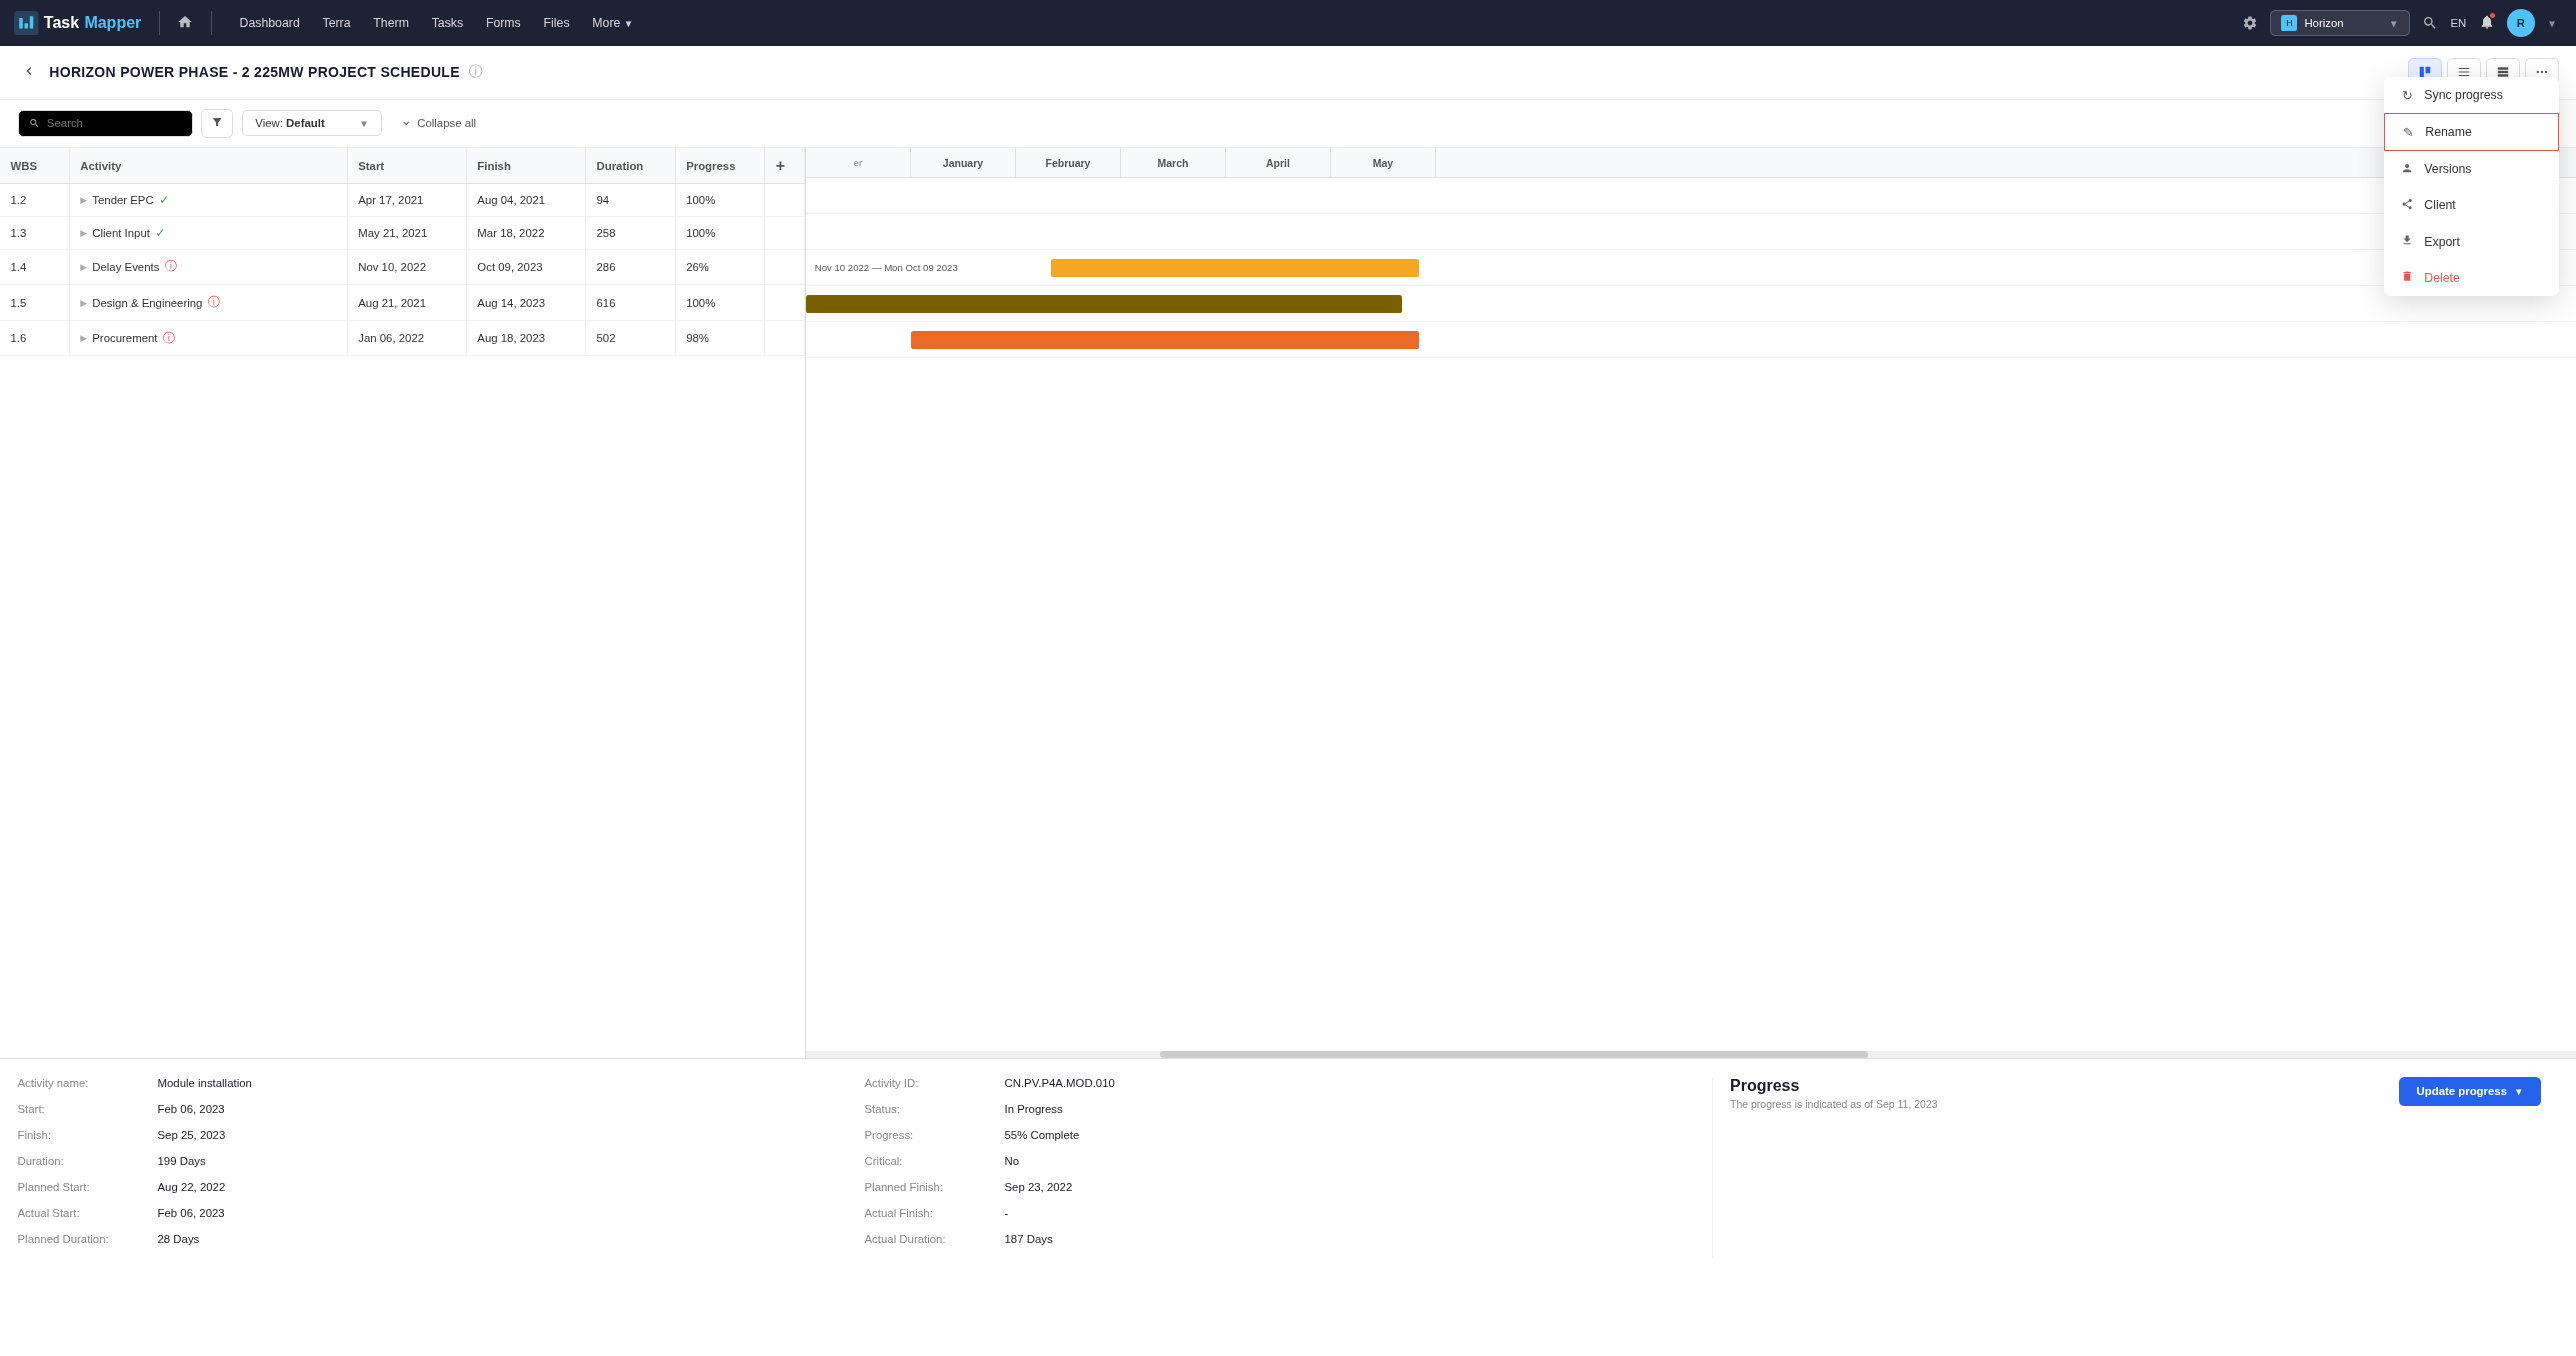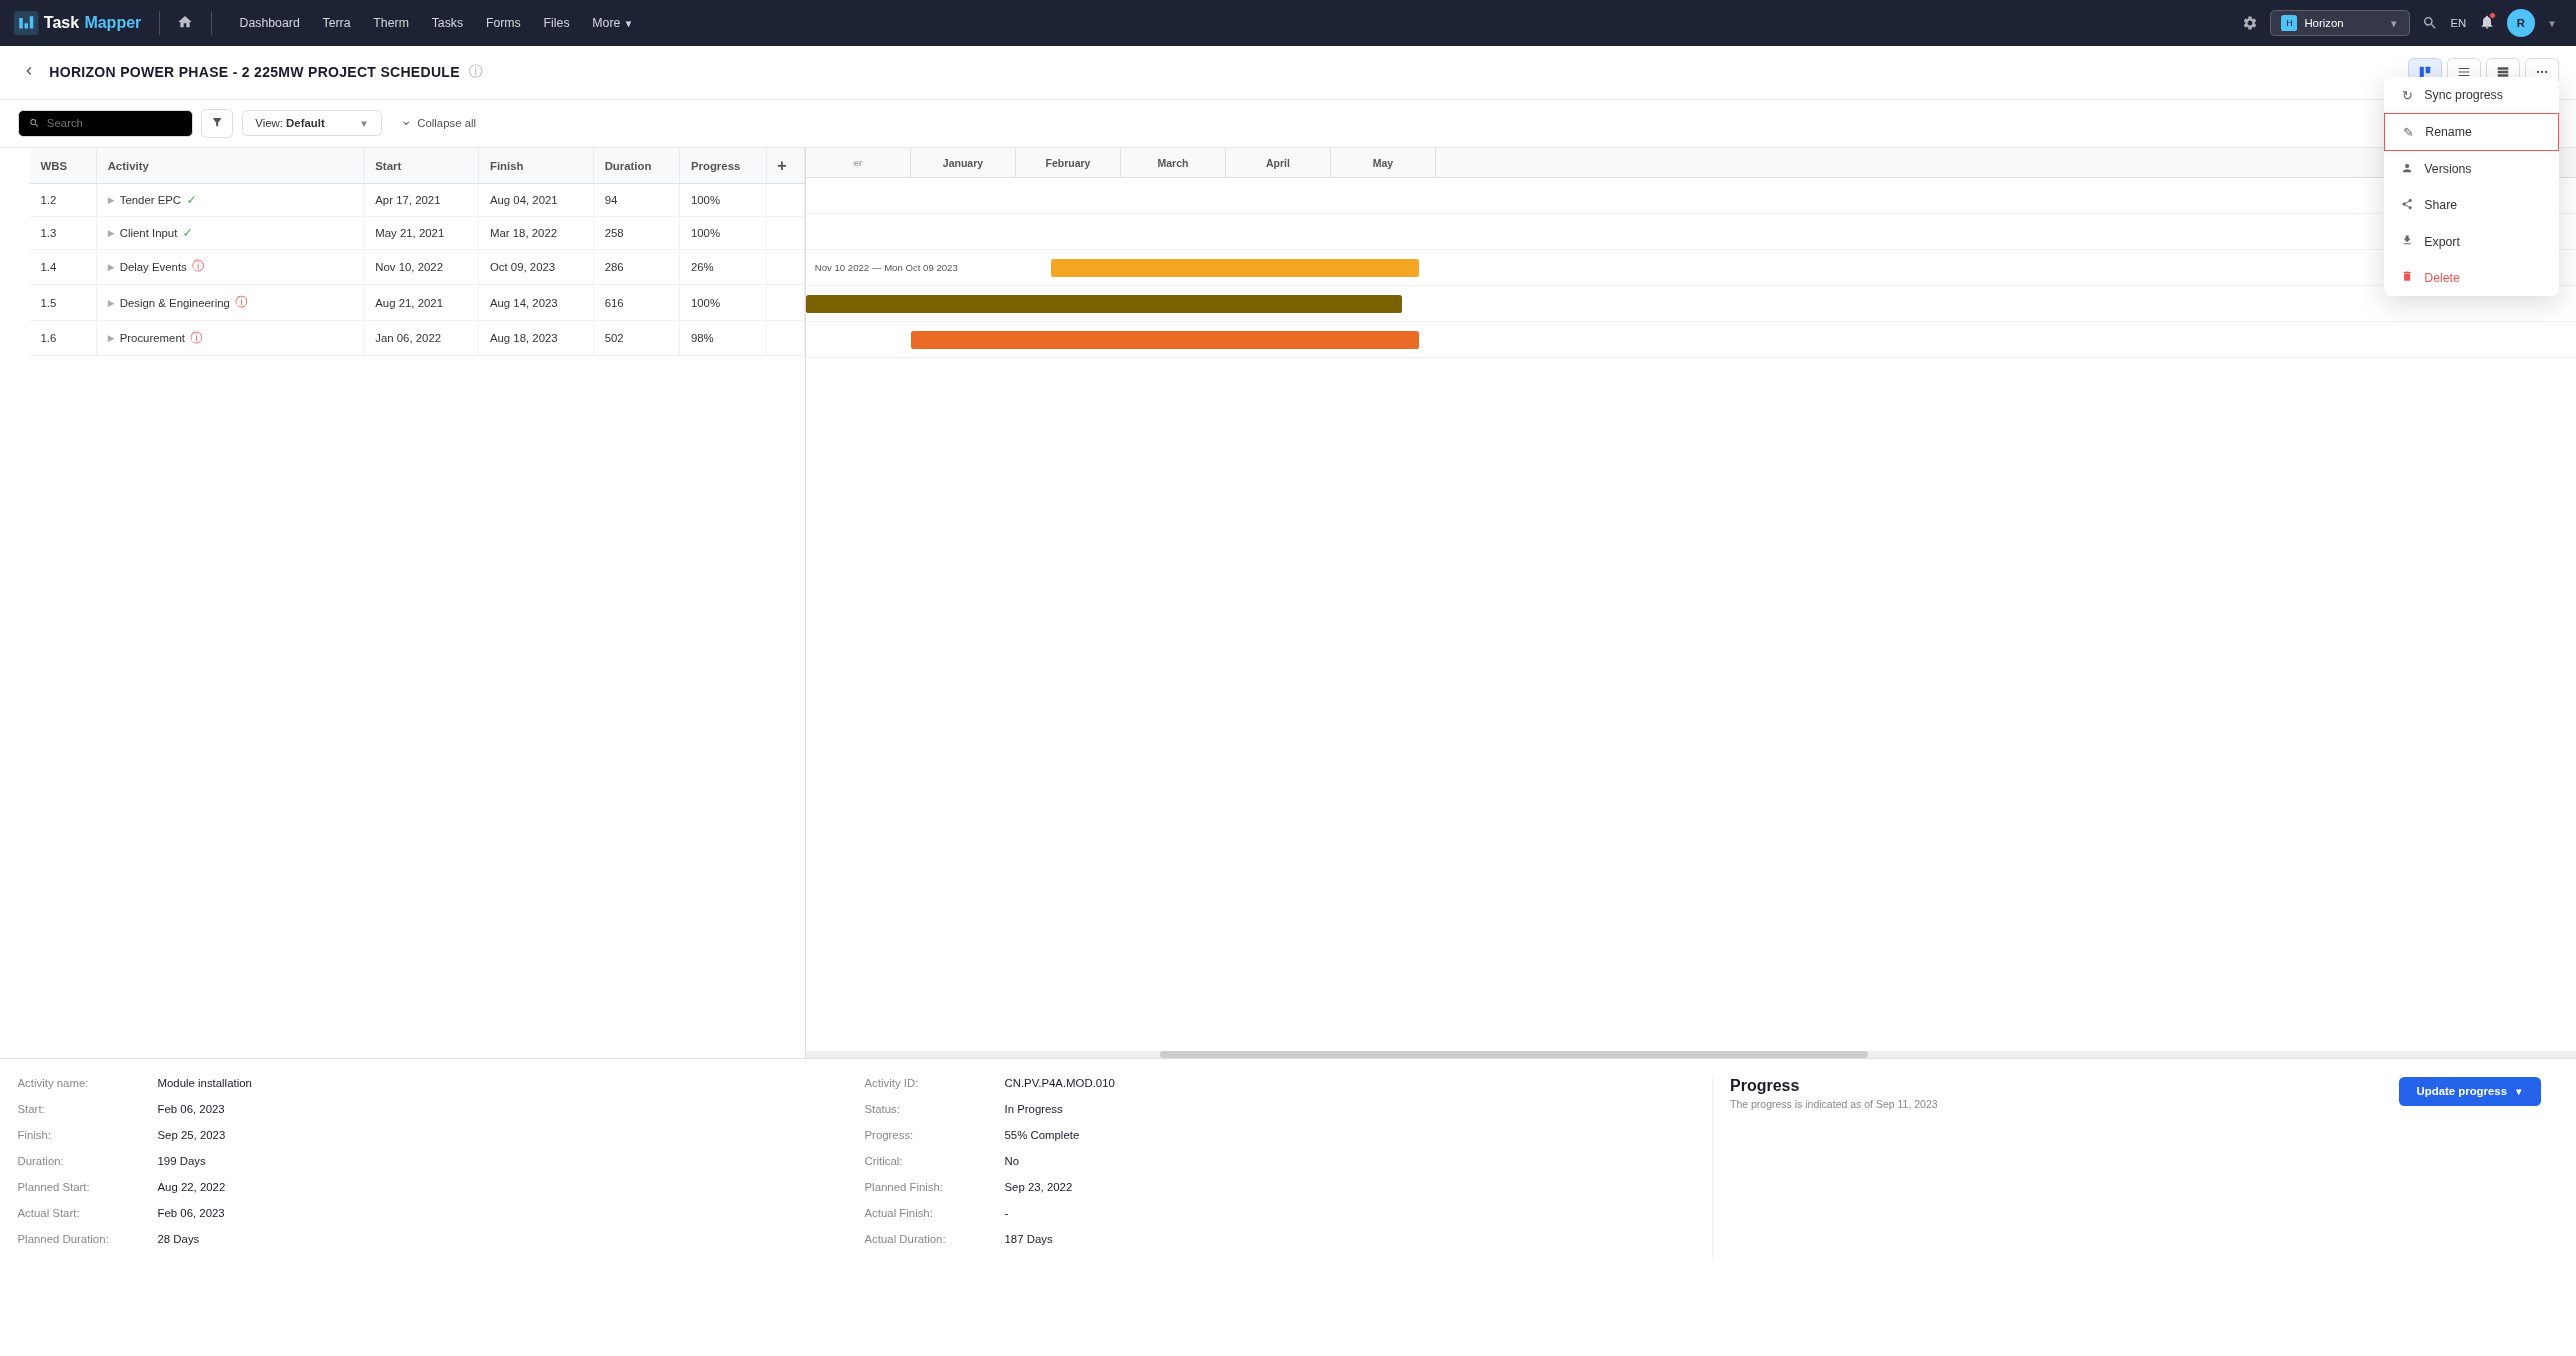--- a/index.html
+++ b/index.html
@@ -297,21 +297,20 @@
       flex-direction: row;
       overflow: hidden;
       position: relative;
     }
     .table-section {
       width: 806px;
       min-width: 806px;
       border-right: 1.8px solid #ddd;
       overflow-y: auto;
       overflow-x: hidden;
-      padding-left: 30px;
     }
     .gantt-section {
       flex: 1;
       overflow-x: auto;
       overflow-y: auto;
       position: relative;
       background: #fff;
     }
 
     .schedule-table {
@@ -937,21 +936,21 @@
         </svg>
     </span>
     <span>Versions</span>
   </div>
   <div class="dropdown-item">
     <span class="dropdown-item-icon">
       <svg width="12.3" height="12.3" viewBox="0 0 24 24" fill="#666">
           <path d="M18 16.08c-.76 0-1.44.3-1.96.77L8.91 12.7c.05-.23.09-.46.09-.7s-.04-.47-.09-.7l7.05-4.11c.54.5 1.25.81 2.04.81 1.66 0 3-1.34 3-3s-1.34-3-3-3-3 1.34-3 3c0 .24.04.47.09.7L8.04 9.81C7.5 9.31 6.79 9 6 9c-1.66 0-3 1.34-3 3s1.34 3 3 3c.79 0 1.5-.31 2.04-.81l7.12 4.16c-.05.21-.08.43-.08.65 0 1.61 1.31 2.92 2.92 2.92s2.92-1.31 2.92-2.92-1.31-2.92-2.92-2.92z"></path>
         </svg>
     </span>
-    <span>Share</span>
+    <span>Client</span>
   </div>
   <div class="dropdown-item">
     <span class="dropdown-item-icon">
       <svg width="12.3" height="12.3" viewBox="0 0 24 24" fill="#666">
           <path d="M19 9h-4V3H9v6H5l7 7 7-7zM5 18v2h14v-2H5z"></path>
         </svg>
     </span>
     <span>Export</span>
   </div>
   <div class="dropdown-item delete-item">

